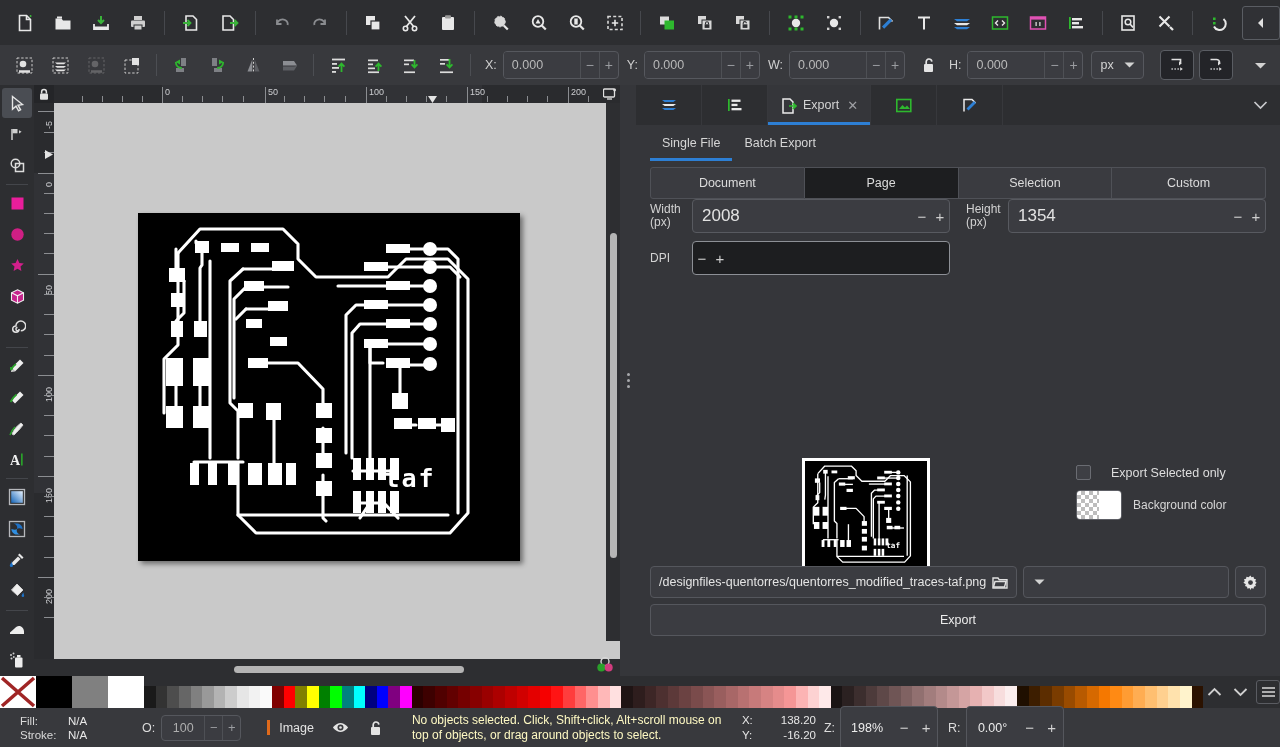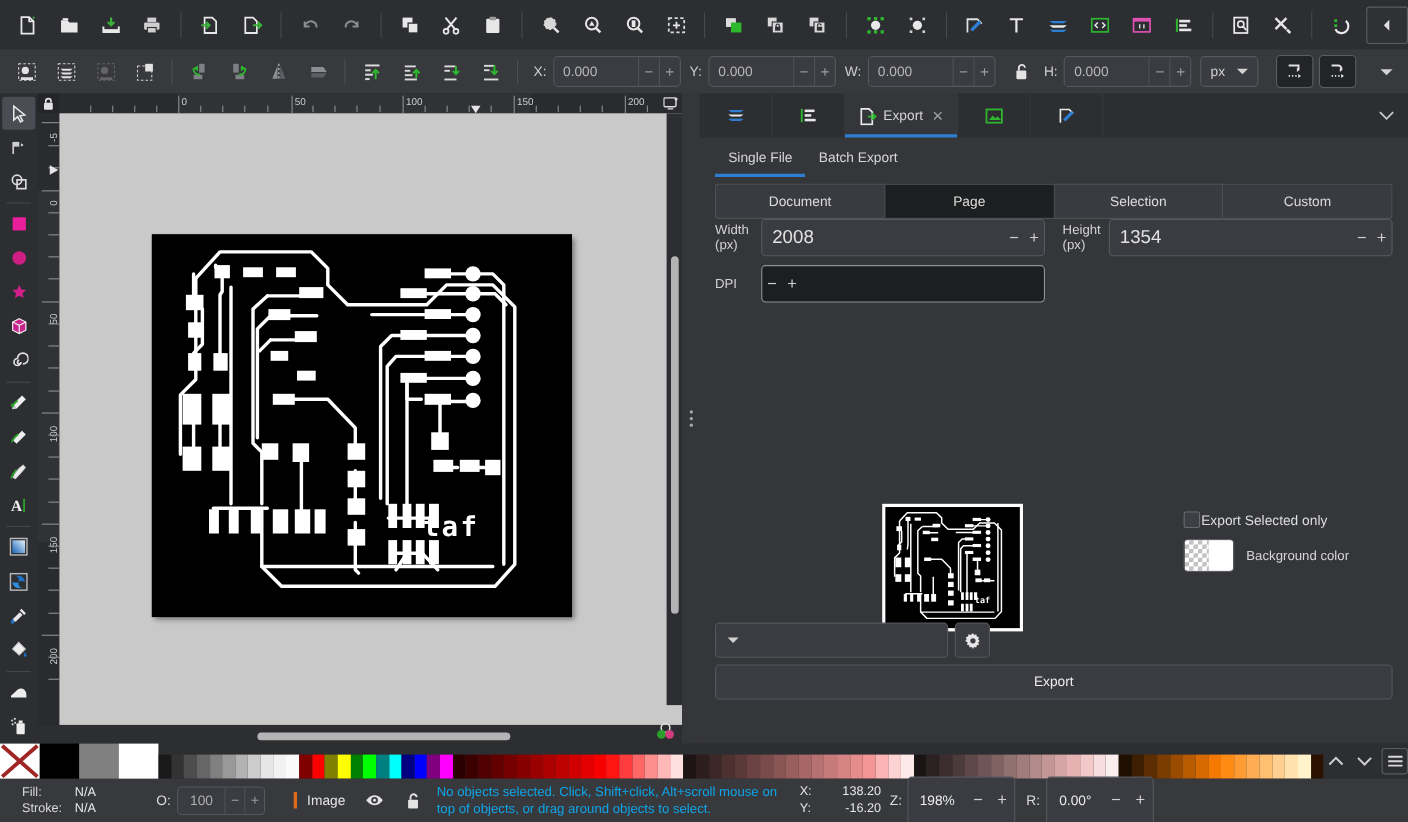--- a/index.html
+++ b/index.html
@@ -174,21 +174,21 @@
   .big-spin.focus { border-color:#8d9096; background:#1d1e20; }
   .big-spin .val { flex:1; display:flex; align-items:center; padding:0 9px; font-size:17px; color:#e2e2e2; }
   .big-spin .stp { width:18px; display:flex; align-items:center; justify-content:center; color:#cfcfcf; font-size:15px; cursor:pointer; user-select:none; }
   .sz-gap { width:16px; }
 
   .preview-wrap { position:absolute; left:166px; top:373px; width:128px; height:116px; }
   .preview-box { width:128px; height:116px; background:#fff; padding:3px; }
   .preview-inner { width:100%; height:100%; background:#000; }
 
   .opt-col { position:absolute; right:14px; top:380px; width:190px; }
-  .opt-chk { display:flex; align-items:center; gap:1px; margin-bottom:10px; cursor:pointer; }
+  .opt-chk { display:flex; align-items:center; gap:20px; margin-bottom:10px; cursor:pointer; }
   .chkbox { width:15px; height:15px; border:1px solid #6a6c72; border-radius:2px; background:#3e3f44; }
   .opt-chk .txt { font-size:12.5px; color:#dedede; }
   .bg-row { display:flex; align-items:center; gap:11px; }
   .bg-swatch {
     width:46px; height:30px; border:1px solid #5d5f65; border-radius:4px; overflow:hidden; display:flex; cursor:pointer;
   }
   .bg-swatch .chk {
     width:50%;
     background-image:
       linear-gradient(45deg,#bdbdbd 25%,transparent 25%,transparent 75%,#bdbdbd 75%),
@@ -237,21 +237,21 @@
   .fs-block .k { width:48px; color:#d9d9d9; }
   .fs-block .v { color:#e8e8e8; }
   .op-block { display:flex; align-items:center; gap:6px; margin-left:32px; }
   .op-block .olbl { font-size:12.5px; color:#dcdcdc; }
   .mini-spin { display:flex; height:26px; border:1px solid #55575d; border-radius:4px; overflow:hidden; background:#3b3c41; }
   .mini-spin .val { width:42px; display:flex; align-items:center; justify-content:center; font-size:12.5px; color:#aeaeae; }
   .mini-spin .stp { width:18px; display:flex; align-items:center; justify-content:center; color:#9b9da1; font-size:13px; border-left:1px solid #4e5055; cursor:pointer; }
   .layer-block { display:flex; align-items:center; gap:9px; margin-left:26px; }
   .lbar { width:3px; height:15px; background:#e06a1b; }
   .lname { font-size:12.5px; color:#e4e4e4; }
-  .msg { flex:1; margin-left:12px; margin-right:10px; font-size:12px; line-height:15px; color:#0ea5e9; max-width:320px; }
+  .msg { flex:1; margin-left:27px; margin-right:10px; font-size:12px; line-height:15px; color:#fef9c3; max-width:320px; }
   .xy-block { font-size:11.5px; line-height:15px; color:#e6e6e6; margin-right:8px; }
   .xy-block .r { display:flex; }
   .xy-block .k { width:22px; }
   .xy-block .v { width:52px; text-align:right; }
   .z-block, .r-block { display:flex; align-items:center; gap:5px; margin-right:10px; }
   .z-block .zl, .r-block .zl { font-size:12.5px; color:#dcdcdc; }
   .zoom-spin { display:flex; height:44px; border:1px solid #55575d; border-radius:4px; background:#3b3c41; align-items:stretch; }
   .zoom-spin .val { width:52px; display:flex; align-items:center; justify-content:center; font-size:12.5px; color:#ececec; }
   .zoom-spin .stp { width:22px; display:flex; align-items:center; justify-content:center; color:#d2d2d2; font-size:15px; cursor:pointer; user-select:none; }
 
@@ -1340,20 +1340,29 @@
       <div class="bg-row">
         <div class="bg-swatch">
           <div class="chk"></div>
           <div class="sol"></div>
         </div>
         <span class="txt">Background color</span>
       </div>
     </div>
 
     <div class="path-row">
+      <div class="path-field">
+        <span class="p">/designfiles-quentorres/quentorres_modified_traces-taf.png</span>
+        <span>
+            <svg width="16" height="15" viewBox="0 0 16 15">
+              <path d="M1 3h5l1.3 1.8H15V13H1z" fill="none" stroke="#e0e0e0" stroke-width="1.4"></path>
+              <path d="M3 6.5h11L12.5 12H1.5z" fill="none" stroke="#e0e0e0" stroke-width="1.4"></path>
+            </svg>
+          </span>
+      </div>
       <div class="fmt-field">
         <span>
             <svg width="11" height="8" viewBox="0 0 11 8">
               <path d="M0.5 1.5L5.5 6.5L10.5 1.5z" fill="#d2d2d2"></path>
             </svg>
           </span>
       </div>
       <div class="gear-btn">
         <span>
             <svg width="17" height="17" viewBox="0 0 17 17">

